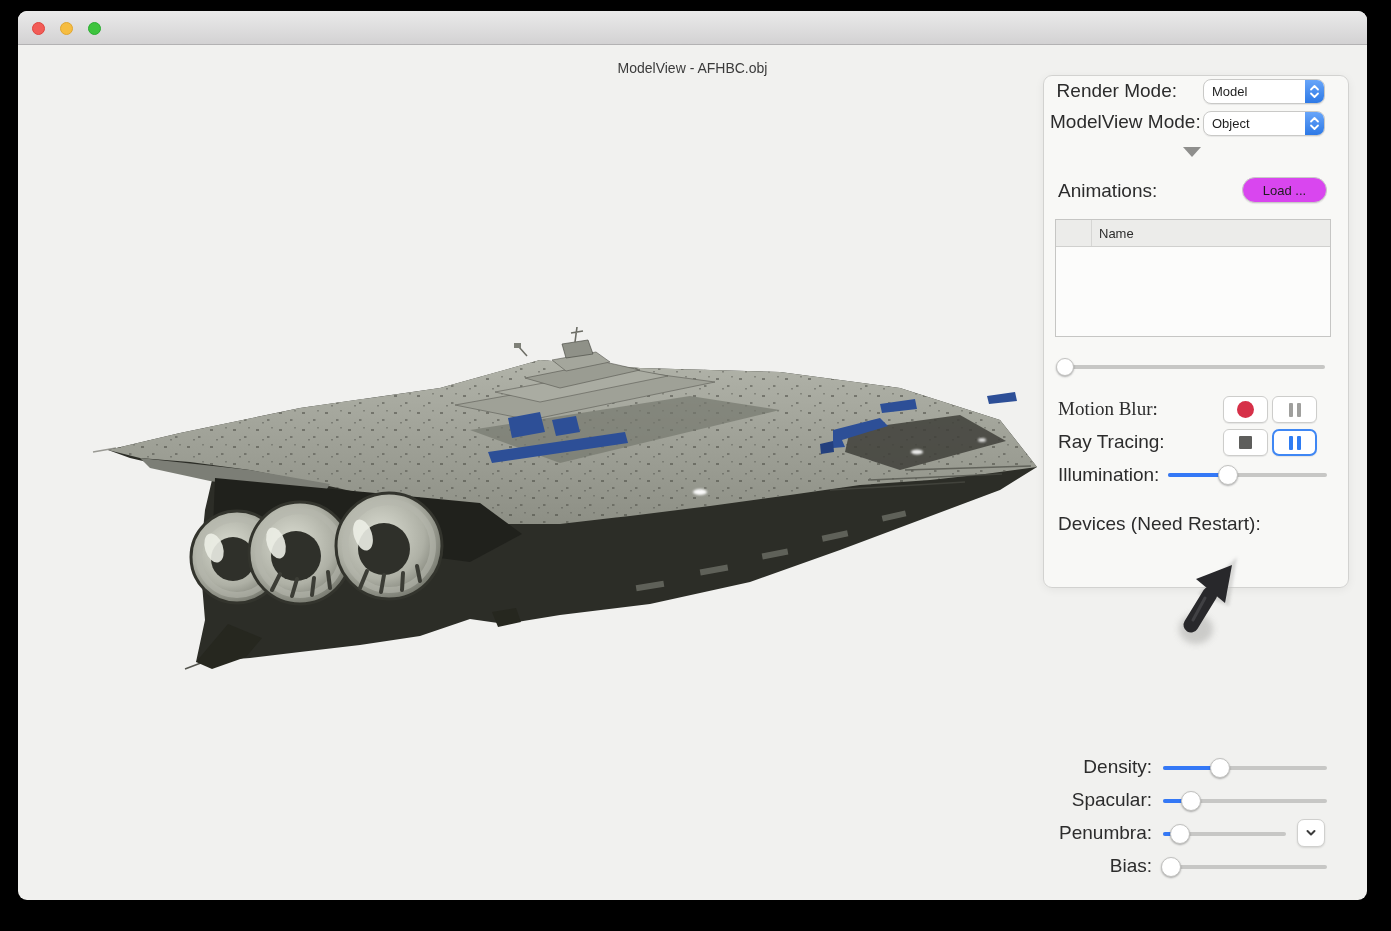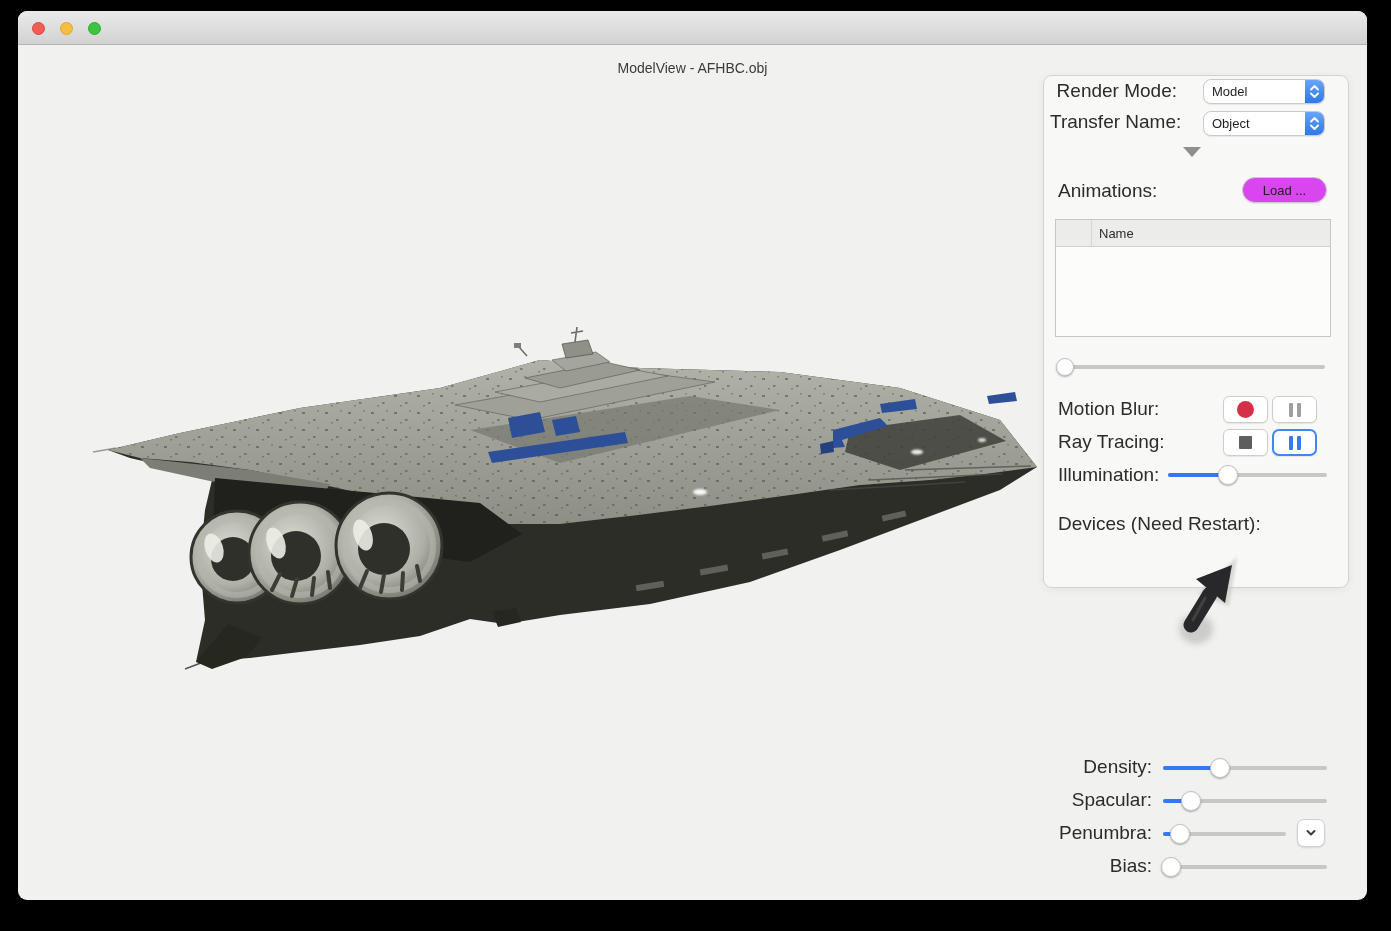--- a/index.html
+++ b/index.html
@@ -196,21 +196,21 @@
   <div class="lbl r" style="left:1050px;top:81px;width:127px;">Render Mode:</div>
   <div class="popup" style="left:1203px;top:79px;width:120px;height:23px;">
     <span class="val">Model</span>
     <span class="cap">
       <svg width="11" height="15" viewBox="0 0 11 15">
           <path d="M2 5.5 L5.5 2 L9 5.5 M2 9.5 L5.5 13 L9 9.5" stroke="#fff" stroke-width="1.8" fill="none" stroke-linecap="round" stroke-linejoin="round"></path>
         </svg>
     </span>
   </div>
 
-  <div class="lbl r" style="left:1050px;top:112px;width:127px;">Transfer Name:</div>
+  <div class="lbl r" style="left:1050px;top:112px;width:127px;">ModelView Mode:</div>
   <div class="popup" style="left:1203px;top:111px;width:120px;height:23px;">
     <span class="val">Object</span>
     <span class="cap">
       <svg width="11" height="15" viewBox="0 0 11 15">
           <path d="M2 5.5 L5.5 2 L9 5.5 M2 9.5 L5.5 13 L9 9.5" stroke="#fff" stroke-width="1.8" fill="none" stroke-linecap="round" stroke-linejoin="round"></path>
         </svg>
     </span>
   </div>
 
   <div class="disclosure"></div>
@@ -225,21 +225,21 @@
       <div class="col0"></div>
       <div class="col1">Name</div>
     </div>
   </div>
 
   <div class="h-slider small" style="left: 1060px; top: 357px; width: 265px; --pct: 2;">
     <div class="track"></div>
     <div class="knob"></div>
   </div>
 
-  <div class="lbl" style="left:1058px;top:399px;">Motion Blur:</div>
+  <div class="lbl" style="left:1058px;top:399px;font-family:Liberation Serif, serif;">Motion Blur:</div>
   <div class="ctl-btn" style="left:1223px;top:396px;">
     <span class="rec-dot"></span>
   </div>
   <div class="ctl-btn" style="left:1272px;top:396px;">
     <span class="bar"></span>
     <span class="bar"></span>
   </div>
 
   <div class="lbl" style="left:1058px;top:432px;">Ray Tracing:</div>
   <div class="ctl-btn" style="left:1223px;top:429px;">

